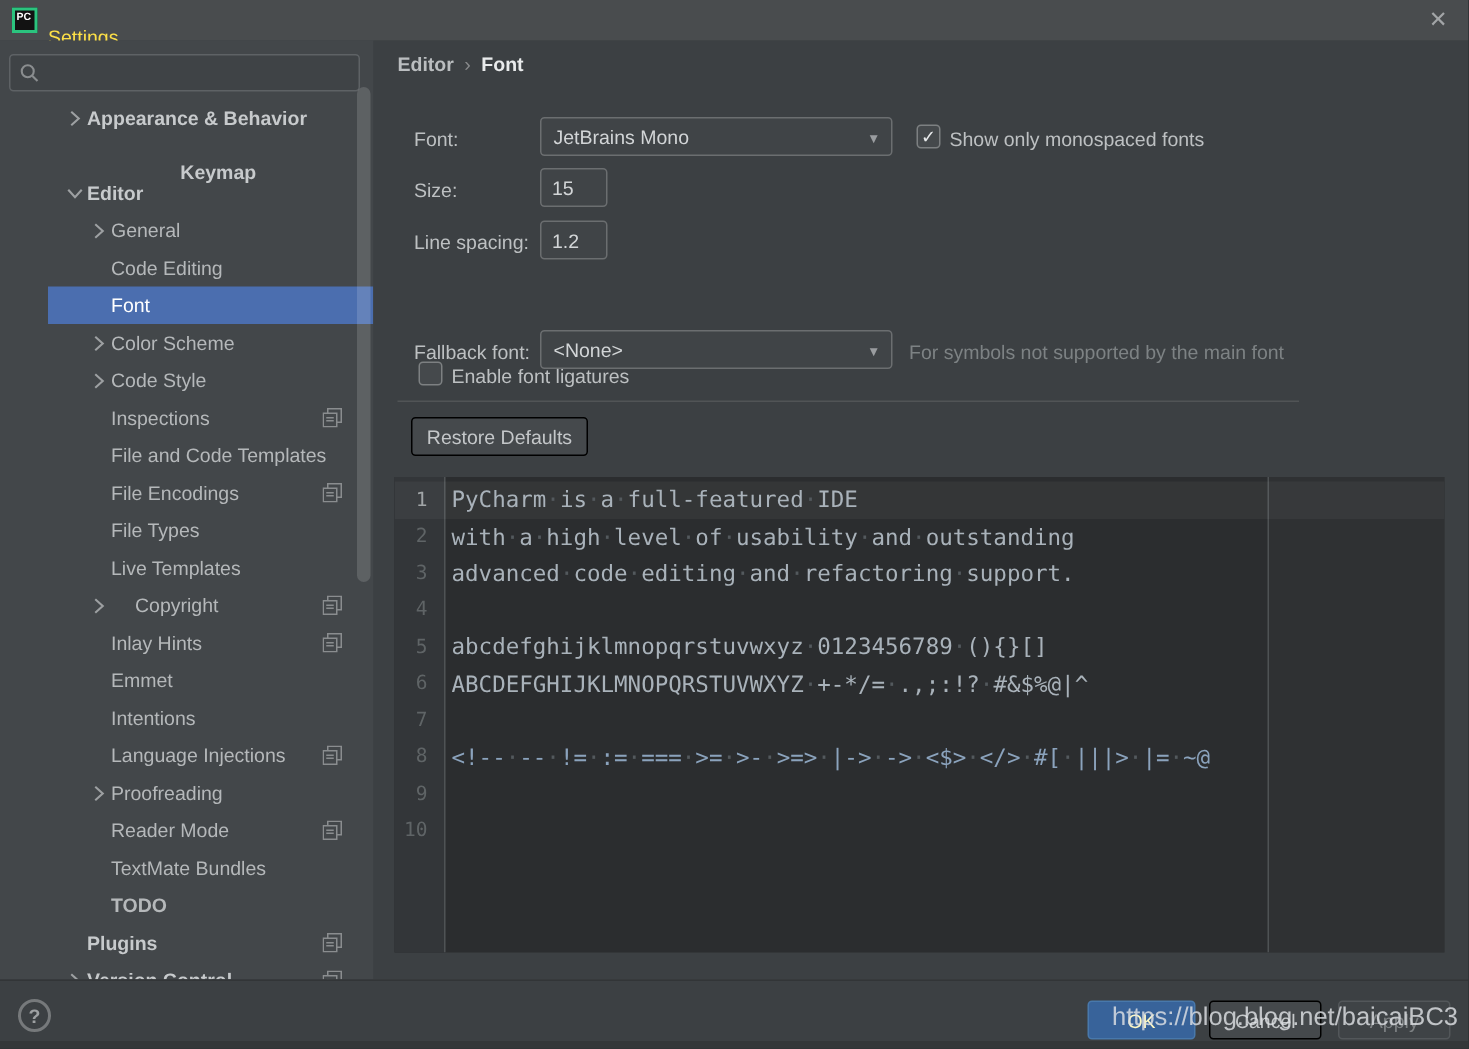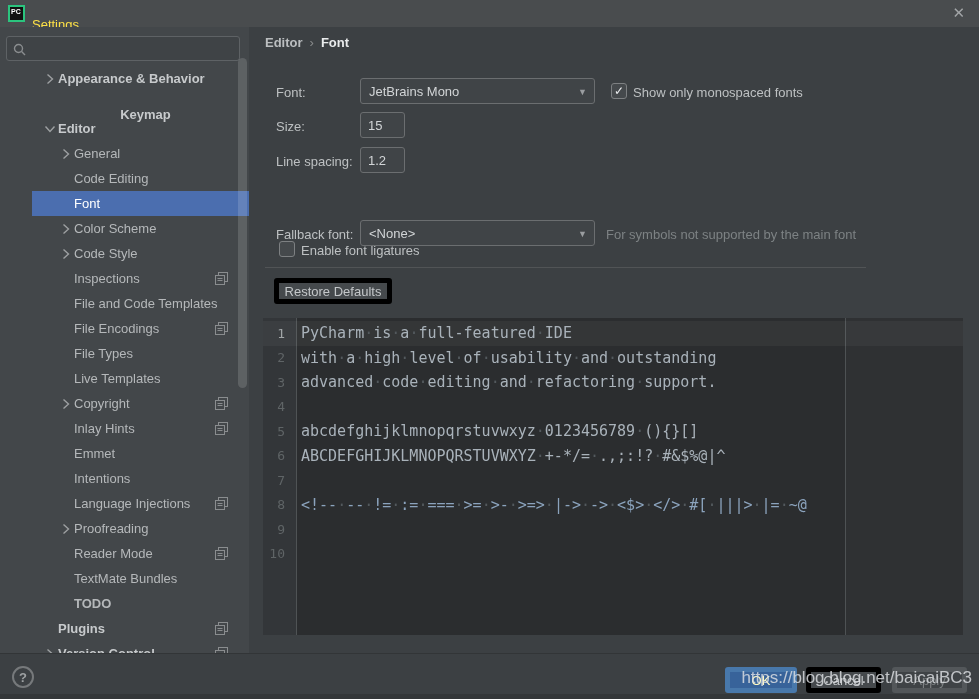--- a/index.html
+++ b/index.html
@@ -45,21 +45,21 @@
            display:flex; align-items:center; padding:0 24px 0 8px; font-size:13px; color:#d2d5d7; cursor:default; }
   .combo .arrow { position:absolute; right:7px; top:8px; font-size:9px; color:#9a9da0; }
   .tfield { position:absolute; height:26px; border:1px solid #6b6e70; border-radius:3px; background:#404447;
             font-size:13px; color:#d2d5d7; padding:0 7px; width:45px; outline:none;
             font-family:"Liberation Sans", sans-serif; }
   .checkbox { position:absolute; width:16px; height:16px; border:1px solid #7d8082; border-radius:3px;
               background:#45494c; color:#e9ebed; font-size:12px; line-height:14px; text-align:center; cursor:default; }
   .cb-label { position:absolute; font-size:13px; color:#bdc0c2; }
   .hint { position:absolute; font-size:13px; color:#7d8284; }
   .divider { position:absolute; left:16px; top:240px; width:601px; height:1px; background:#515456; }
-  .btn { border:5px solid #000000; border-radius:3px; background:#45494c; color:#c4c7c9;
+  .btn { border:1px solid #000000; border-radius:3px; background:#45494c; color:#c4c7c9;
          font-size:13px; font-family:"Liberation Sans", sans-serif; cursor:default; }
   .restore-btn { position:absolute; left:25px; top:251px; width:118px; height:26px; }
 
   
   .preview { position:absolute; left:14px; top:291px; width:700px; height:317px; background:#2b2d2f; overflow:hidden; }
   .gutter-bg { position:absolute; left:0; top:0; width:34px; height:100%; background:#333639;
                border-right:1px solid #4f5355; }
   .guide { position:absolute; left:582px; top:0; width:1px; height:100%; background:#4e5254; }
   .margin-zone { position:absolute; left:583px; top:0; right:0; height:100%; background:rgba(255,255,255,0.022); }
   .code-rows { position:absolute; left:0; top:3px; width:100%; }
@@ -216,21 +216,21 @@
           <span class="tree-label">File Types</span>
         </div>
         <div class="tree-row" style="padding-left: 26px;">
           <span class="chev none">
             <svg width="8" height="12" viewBox="0 0 8 12">
               <path d="M1.5 1.5 L6.5 6 L1.5 10.5" stroke="#9da0a2" stroke-width="1.4" fill="none"></path>
             </svg>
           </span>
           <span class="tree-label">Live Templates</span>
         </div>
-        <div class="tree-row" style="padding-left: 26px;">
+        <div class="tree-row" style="padding-left: 26px; gap: 16px;">
           <span class="chev">
             <svg width="8" height="12" viewBox="0 0 8 12">
               <path d="M1.5 1.5 L6.5 6 L1.5 10.5" stroke="#9da0a2" stroke-width="1.4" fill="none"></path>
             </svg>
           </span>
           <span class="tree-label">Copyright</span>
           <span class="badge"><svg width="13" height="13" viewBox="0 0 13 13">
               <rect x="3.5" y="0.5" width="9" height="9" fill="none" stroke="#8a8d8f"></rect>
               <rect x="0.5" y="3.5" width="9" height="9" fill="#43474a" stroke="#8a8d8f"></rect>
               <path d="M2.5 6.5h5 M2.5 8.5h5" stroke="#8a8d8f" fill="none"></path>

